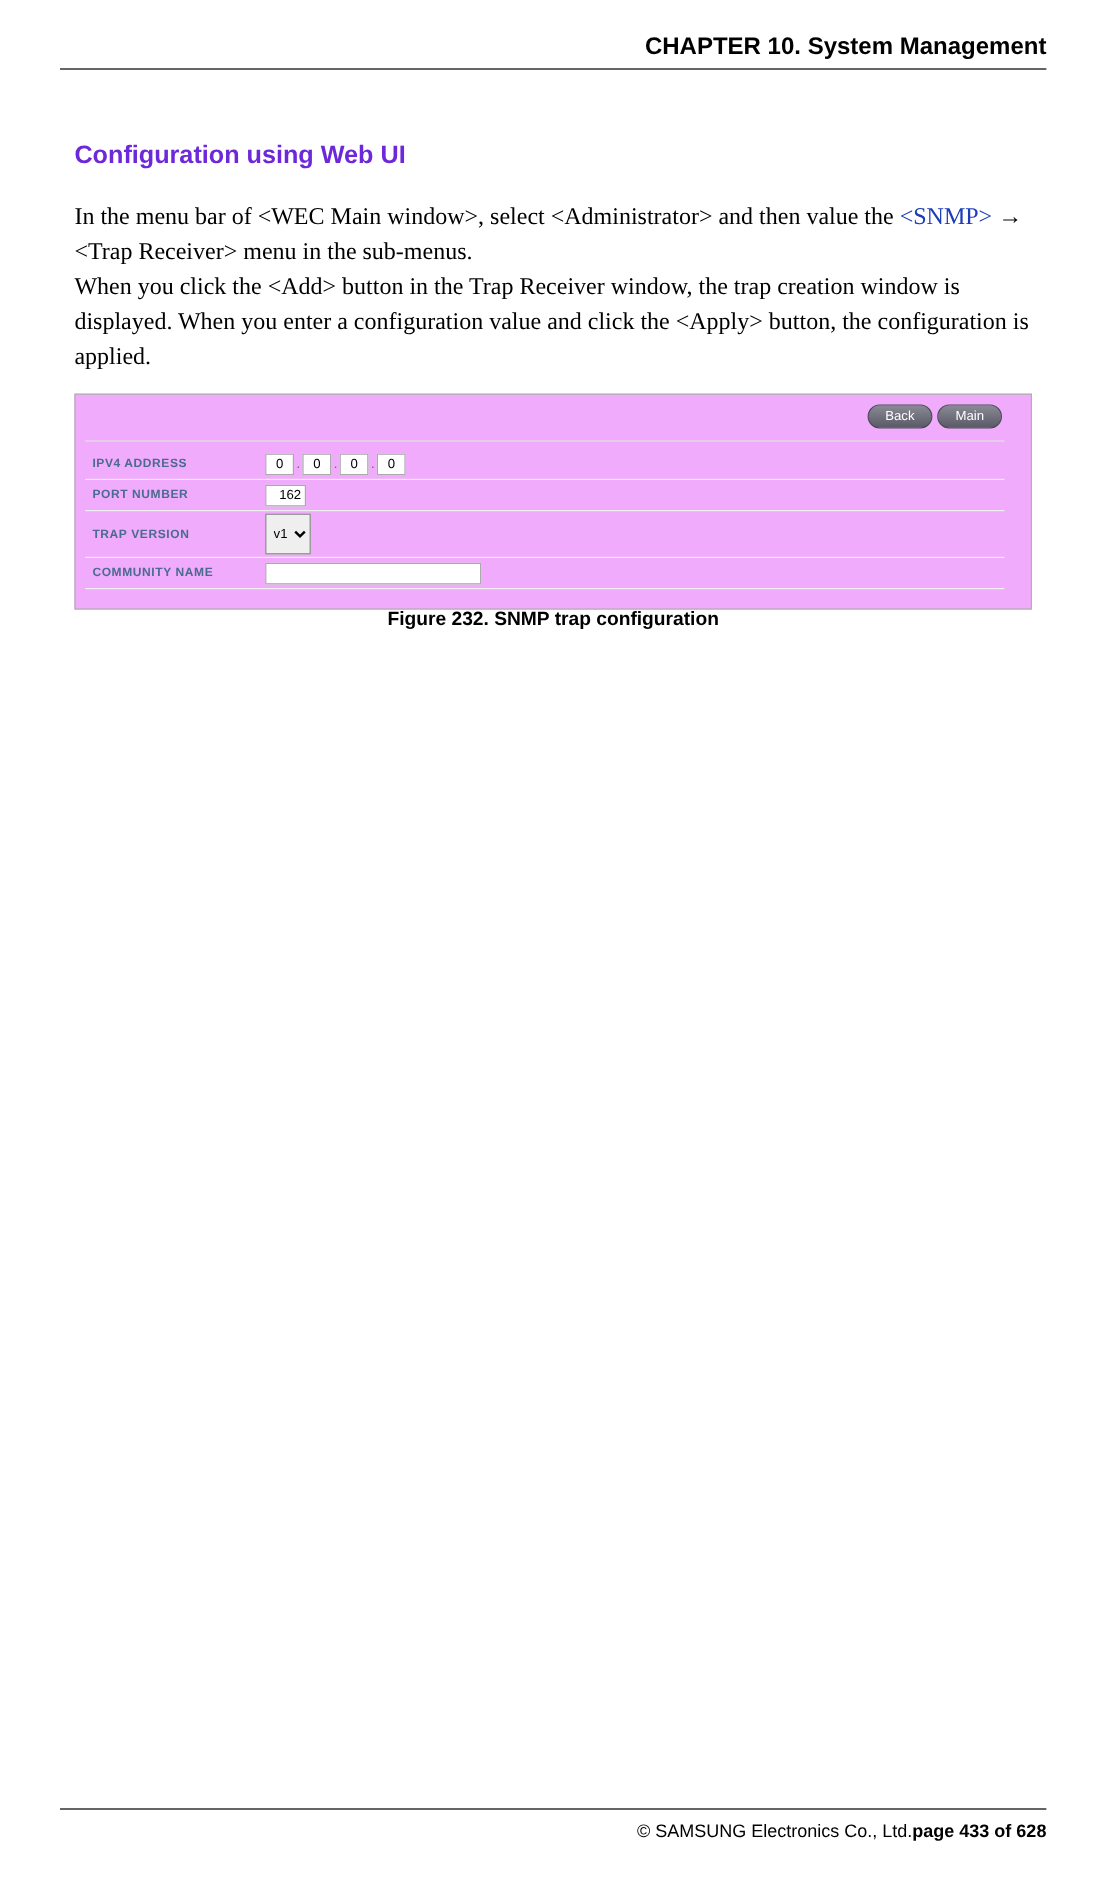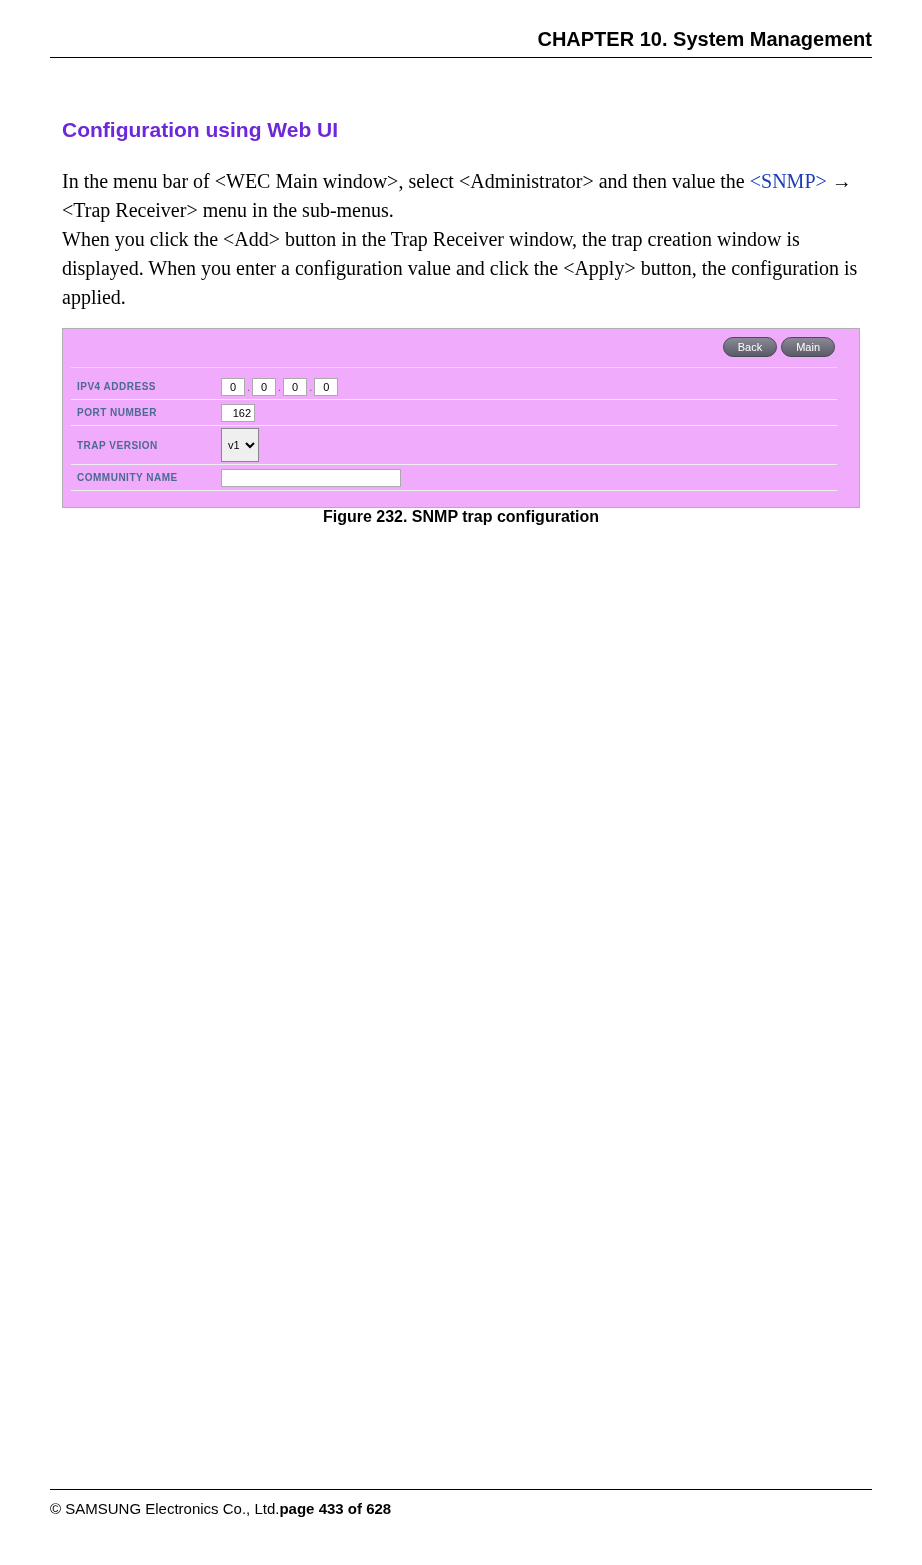--- a/index.html
+++ b/index.html
@@ -121,23 +121,23 @@
     background: #fff;
     padding: 0 3px;
   }
   .figure-caption {
     text-align: center;
     font-weight: bold;
     font-size: 16px;
   }
   .footer {
     border-top: 1.5px solid #000;
-    padding: 10px 0 48px 0;
-    display: flex;
-    justify-content: flex-start;
+    padding: 10px 0 30px 0;
+    display: flex;
+    justify-content: flex-end;
     font-size: 15px;
   }
   .footer-right { font-weight: bold; }
 </style>
 </head>
 <body>
 
 <div class="page">
   <div class="header">
     <span>CHAPTER 10. System Management</span>

